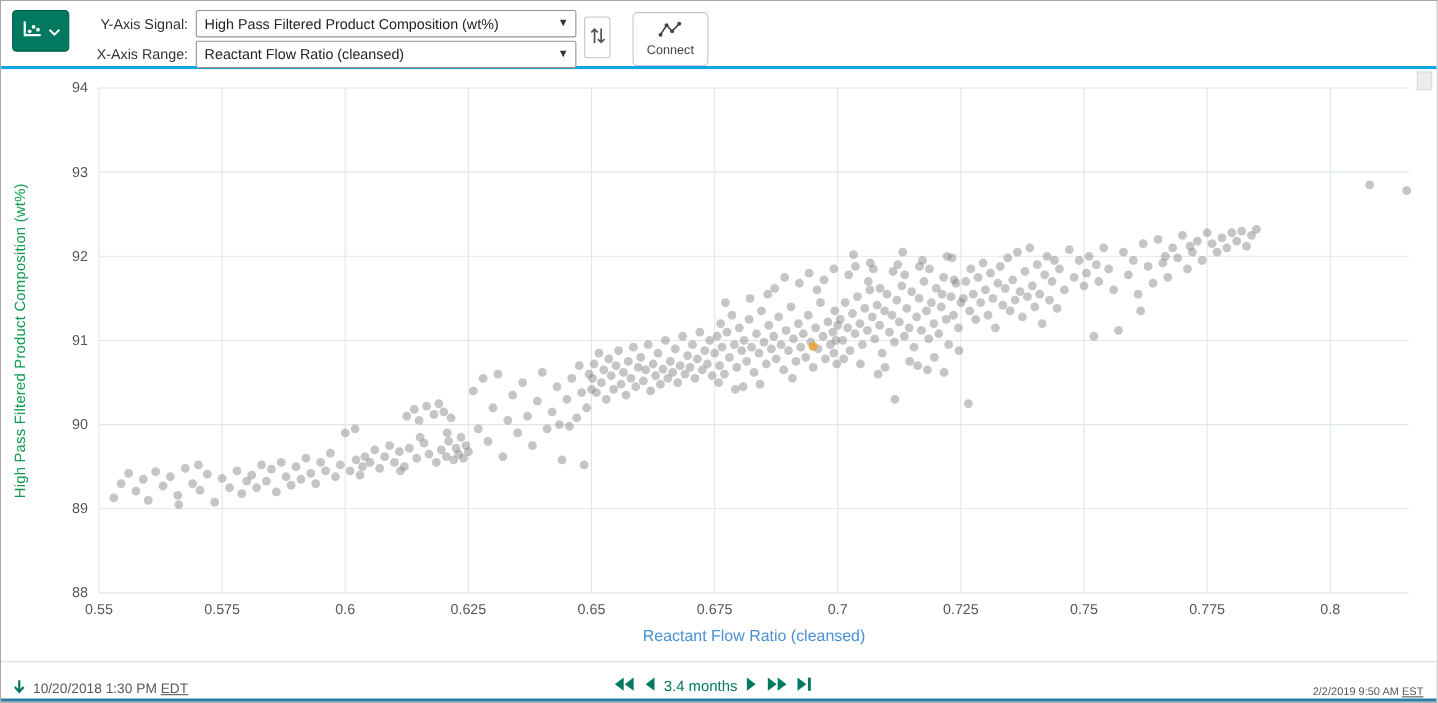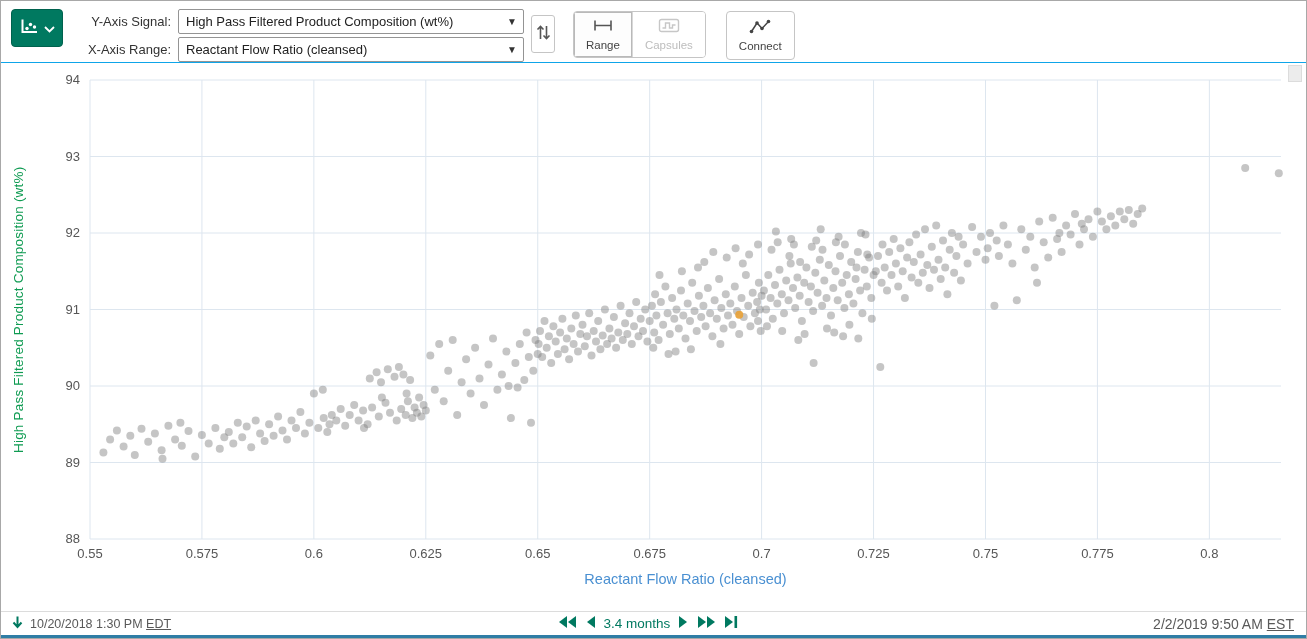--- a/index.html
+++ b/index.html
@@ -1,20 +1,20 @@
 <!DOCTYPE html>
 <html><head>
 <meta charset="utf-8">
 <style>
   * { box-sizing: border-box; margin: 0; padding: 0; }
   body { font-family: "Liberation Sans", "DejaVu Sans", sans-serif; background: #fff; }
   .app { position: relative; width: 1307px; height: 639px; border: 1px solid #a8a8a8; background: #fff; overflow: hidden; }
 
   
-  .toolbar { position: absolute; top: 0; left: 0; right: 0; height: 62px; background: #fff; border-bottom: 1px solid #0ea5e9; display: flex; align-items: flex-start; }
+  .toolbar { position: absolute; top: 0; left: 0; right: 0; height: 62px; background: #fff; border-bottom: 3px solid #0ea5e9; display: flex; align-items: flex-start; }
   .chart-type-btn { margin: 8px 8px 0 10px; width: 52px; height: 38px; background: #007960; border: 1px solid #00624e; border-radius: 4px; display: flex; align-items: center; justify-content: center; gap: 5px; cursor: pointer; }
   .axis-rows { margin-top: 8px; display: flex; flex-direction: column; gap: 3px; }
   .sel-row { display: flex; align-items: center; height: 25px; }
   .sel-label { width: 100px; text-align: right; margin-right: 7px; font-size: 13px; color: #333; }
   .select { width: 346px; height: 25px; border: 1px solid #949494; border-radius: 2px; background: #fff; display: flex; align-items: center; padding: 0 6px 0 7px; font-size: 13px; color: #222; cursor: pointer; }
   .select-value { flex: 1; white-space: nowrap; overflow: hidden; }
   .select-caret { font-size: 10px; color: #333; margin-left: 4px; }
   .swap-btn { margin: 14px 0 0 7px; width: 24px; height: 38px; border: 1px solid #c5c5c5; border-radius: 3px; background: #fff; display: flex; align-items: center; justify-content: center; cursor: pointer; }
   .btn-group { margin: 10px 0 0 18px; display: flex; border: 1px solid #c5c5c5; border-radius: 4px; overflow: hidden; height: 47px; }
   .tool-btn { display: flex; flex-direction: column; align-items: center; justify-content: center; gap: 3px; padding: 4px 12px; background: #fff; border: none; cursor: pointer; font-family: inherit; }
@@ -26,23 +26,23 @@
 
   
   .chart-area { position: absolute; top: 62px; left: 0; width: 1307px; height: 538px; background: #fff; }
   #plot-svg { position: absolute; top: 0; left: 0; }
   .tick { font-size: 13px; fill: #565656; font-family: "Liberation Sans", "DejaVu Sans", sans-serif; }
   .y-title { position: absolute; left: 6px; top: 17px; height: 459px; width: 22px; display: flex; align-items: center; justify-content: center; writing-mode: vertical-rl; transform: rotate(180deg); font-size: 13.5px; letter-spacing: 0.2px; }
   .x-title { position: absolute; left: 89px; top: 508px; width: 1191px; text-align: center; font-size: 14.5px; }
   .scroll-nub { position: absolute; top: 2px; right: 6px; width: 14px; height: 17px; background: #ececec; border: 1px solid #dcdcdc; }
 
   
-  .footer { position: absolute; left: 0; right: 0; bottom: 3px; height: 24px; border-top: 1px solid #dcdcdc; background: #fff; display: flex; align-items: center; }
+  .footer { position: absolute; left: 0; right: 0; bottom: 3px; height: 34px; border-top: 1px solid #dcdcdc; background: #fff; display: flex; align-items: flex-end; }
   .f-left { display: flex; align-items: center; gap: 6px; margin-left: 10px; font-size: 12.5px; color: #595959; }
-  .f-right { position: absolute; right: 12px; font-size: 14px; color: #595959; }
+  .f-right { position: absolute; right: 12px; font-size: 10px; color: #595959; }
   .tz { text-decoration: underline; color: #595959; cursor: pointer; }
   .f-center { position: absolute; left: 50%; transform: translateX(-53%); display: flex; align-items: center; gap: 2px; }
   .pan-btn { background: none; border: none; padding: 2px; cursor: pointer; display: flex; align-items: center; }
   .duration { font-size: 13.5px; color: #007960; margin: 0 3px; cursor: pointer; }
   .bottom-strip { position: absolute; left: 0; right: 0; bottom: 0; height: 3px; background: #2e7da5; }
 </style>
 </head>
 <body>
 
 <div class="app">
@@ -83,39 +83,20 @@
 
     <button class="swap-btn">
       <span>
         <svg width="15" height="19" viewBox="0 0 15 19">
           <path d="M4.5 16 V4 M1.5 6.5 L4.5 3.5 L7.5 6.5" stroke="#555" stroke-width="1.6" fill="none"></path>
           <path d="M10.5 3 V15 M7.5 12.5 L10.5 15.5 L13.5 12.5" stroke="#555" stroke-width="1.6" fill="none"></path>
         </svg>
       </span>
     </button>
 
-    <div class="btn-group">
-      <button class="tool-btn active">
-        <span>
-          <svg width="22" height="15" viewBox="0 0 22 15">
-            <path d="M3 2.5 V12.5 M19 2.5 V12.5 M3 7.5 H19" stroke="#555" stroke-width="1.6" fill="none"></path>
-          </svg>
-        </span>
-        <span class="tb-label">Range</span>
-      </button>
-      <button class="tool-btn disabled">
-        <span>
-          <svg width="22" height="15" viewBox="0 0 22 15">
-            <rect x="1.5" y="1.5" width="19" height="12" rx="2" stroke="#c7c7c7" stroke-width="1.4" fill="none"></rect>
-            <polyline points="4.5,10 7.5,10 7.5,5 11.5,5 11.5,10 14.5,10 14.5,7 17.5,7" stroke="#c7c7c7" stroke-width="1.4" fill="none"></polyline>
-          </svg>
-        </span>
-        <span class="tb-label">Capsules</span>
-      </button>
-    </div>
 
     <button class="tool-btn standalone">
       <span>
         <svg width="22" height="15" viewBox="0 0 22 15">
           <polyline points="2.5,12.5 8,4 13,9.5 19.5,2.5" stroke="#444" stroke-width="1.5" fill="none"></polyline>
           <circle cx="2.5" cy="12.5" r="1.8" fill="#444"></circle>
           <circle cx="8" cy="4" r="1.8" fill="#444"></circle>
           <circle cx="13" cy="9.5" r="1.8" fill="#444"></circle>
           <circle cx="19.5" cy="2.5" r="1.8" fill="#444"></circle>
         </svg>

